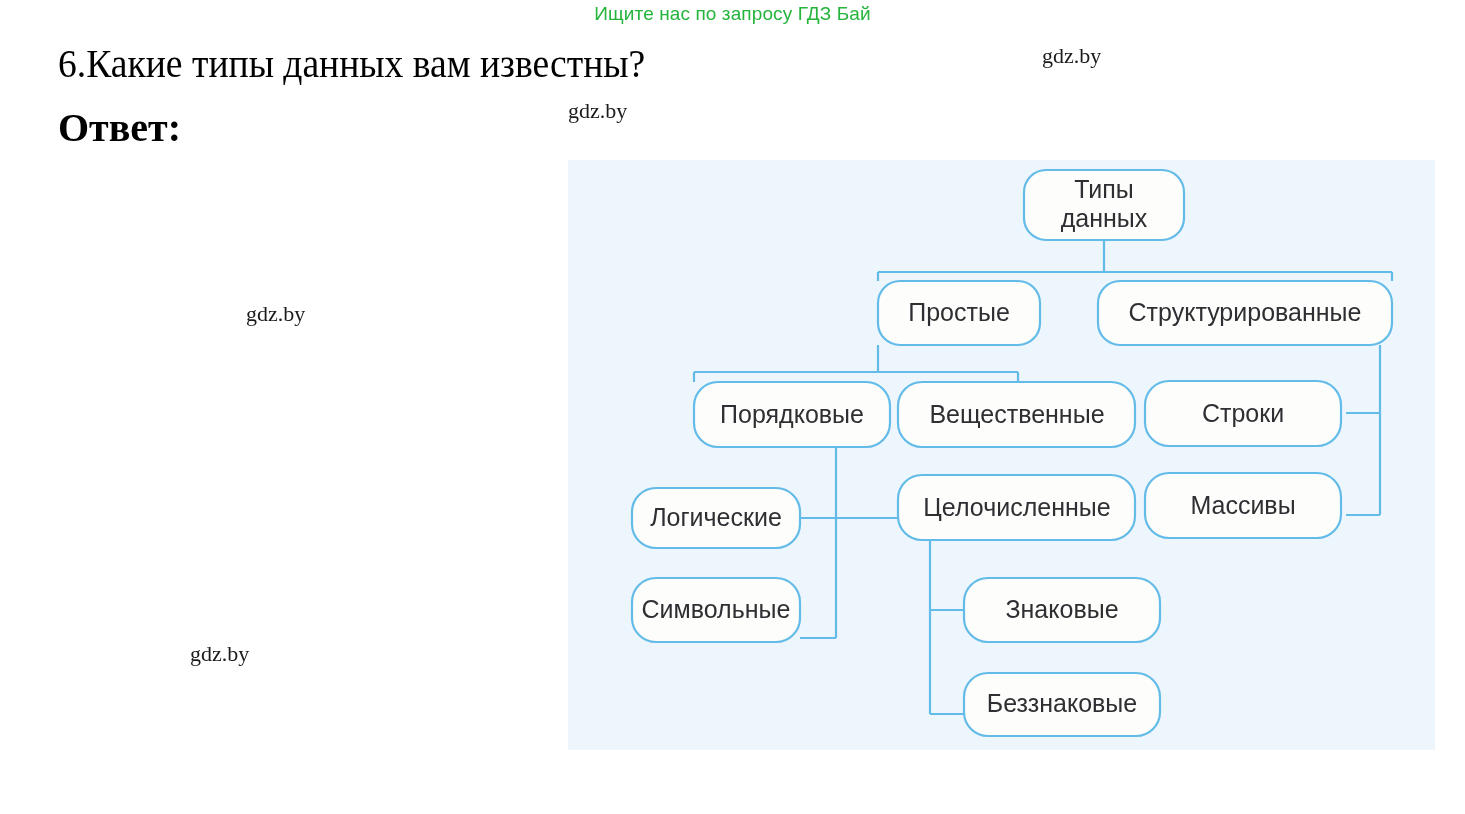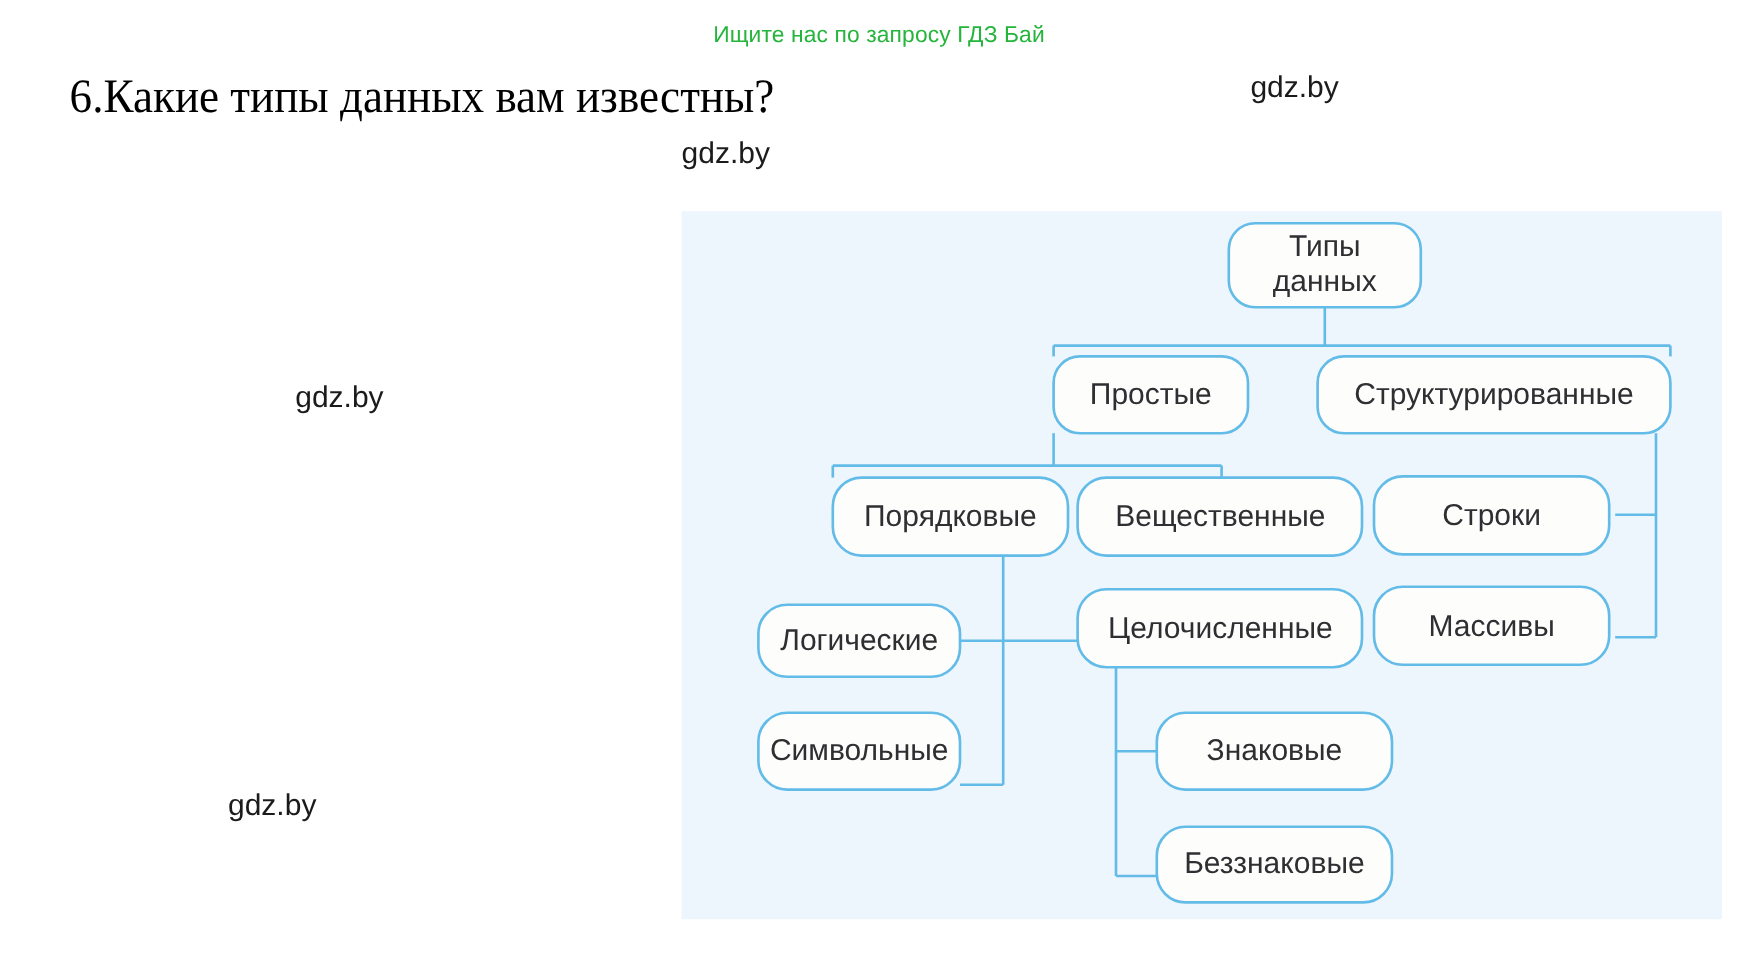--- a/index.html
+++ b/index.html
@@ -12,21 +12,20 @@
     height: 814px;
     position: relative;
     overflow: hidden;
     font-family: "Liberation Sans", sans-serif;
   }
 
   .page {
     position: absolute;
     inset: 0;
     background: #ffffff;
-    margin-top: 16px;
   }
 
   
   .promo {
     position: absolute;
     left: 0;
     top: 3px;
     width: 1465px;
     text-align: center;
     font-family: "Liberation Sans", sans-serif;
@@ -55,22 +54,22 @@
     font-family: "Liberation Serif", serif;
     font-weight: bold;
     font-size: 40px;
     color: #000000;
     white-space: nowrap;
   }
 
   
   .wm {
     position: absolute;
-    font-family: Liberation Sans, sans-serif;
-    font-size: 25px;
+    font-family: Liberation Serif, serif;
+    font-size: 22px;
     color: #1b1b1b;
     white-space: nowrap;
   }
 
   
   .footer {
     position: absolute;
     left: 568px;
     top: 784px;
     font-family: "Liberation Sans", sans-serif;
@@ -112,20 +111,21 @@
   }
 </style>
 </head>
 <body>
 
 <div class="page">
 
   <div class="promo">Ищите нас по запросу ГДЗ Бай</div>
 
   <div class="question">6.Какие типы данных вам известны?</div>
+  <div class="answer">Ответ:</div>
 
   <div class="wm" style="left:1042px; top:43px;">gdz.by</div>
   <div class="wm" style="left:568px;  top:98px;">gdz.by</div>
   <div class="wm" style="left:246px;  top:301px;">gdz.by</div>
   <div class="wm" style="left:190px;  top:641px;">gdz.by</div>
   <div class="wm" style="left:1240px; top:589px;">gdz.by</div>
   <div class="wm" style="left:762px;  top:714px;">gdz.by</div>
 
   <div class="diagram-panel">
     <svg width="867" height="590" viewBox="0 0 867 590" xmlns="http://www.w3.org/2000/svg">

